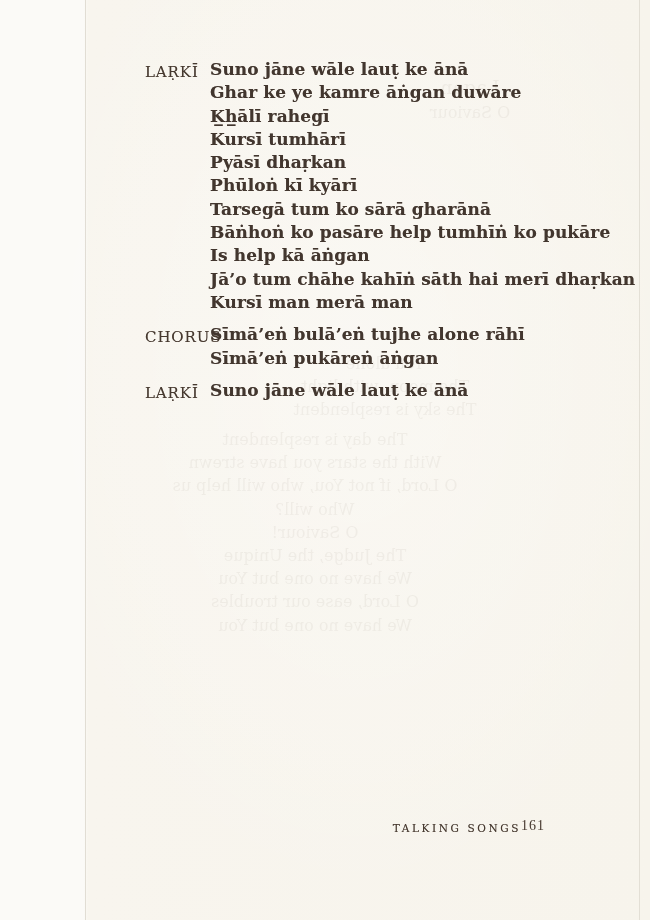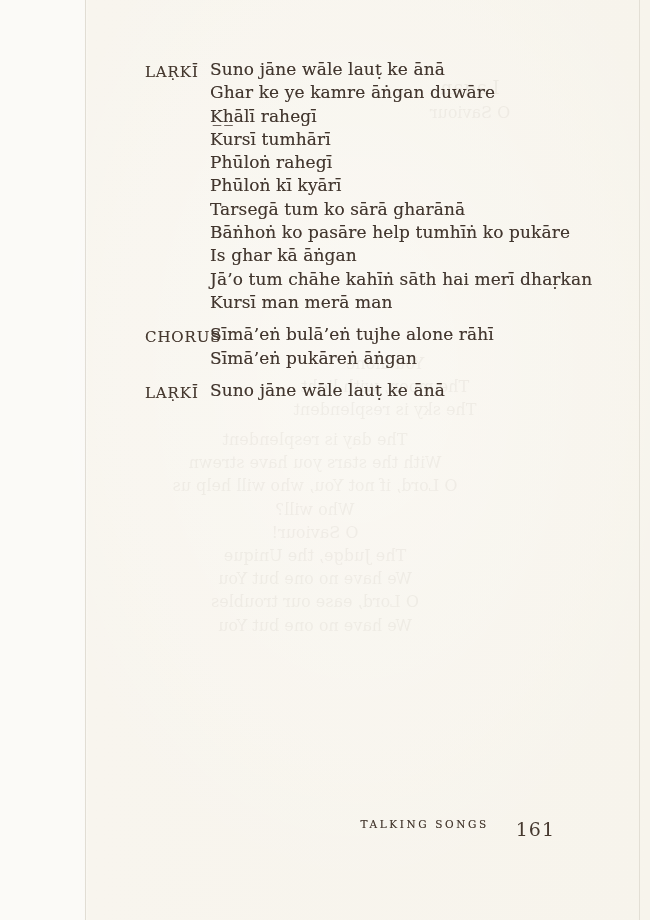--- a/index.html
+++ b/index.html
@@ -27,37 +27,37 @@
     color: #42362e;
     text-shadow: 0 0 0.5px rgba(66,54,46,0.45);
   }
   .stanza { display: flex; align-items: flex-start; }
   .stanza + .stanza { margin-top: 9px; }
   .speaker-col { width: 65px; flex: 0 0 65px; }
   .speaker {
     font-size: 15px; letter-spacing: 0.9px; padding-top: 5px;
     color: #46392f; white-space: nowrap;
   }
-  .lines-col { flex: 1 1 auto; }
+  .lines-col { flex: 1 1 auto; font-weight: bold; }
   .line {
     font-size: 17px; line-height: 23.3px; letter-spacing: 0.1px;
     white-space: nowrap;
   }
 
   
   .footer {
-    position: absolute; top: 818px; right: 95px;
-    display: flex; align-items: flex-start; gap: 27px;
+    position: absolute; top: 818px; right: 105px;
+    display: flex; align-items: flex-end; 
     color: #46392f;
   }
   .running-title {
     font-size: 10.5px; letter-spacing: 2.6px;
     text-shadow: 0 0 0.5px rgba(66,54,46,0.5);
   }
-  .page-number { font-size: 19px; letter-spacing: 1px; }
+  .page-number { font-size: 14px; letter-spacing: 1px; font-family: Liberation Serif, serif; }
 
   
   .ghost {
     position: absolute; color: #5d4c3c; transform: scaleX(-1);
     filter: blur(0.7px); opacity: 0.06; pointer-events: none;
     font-size: 16px; line-height: 23.2px; text-align: center; white-space: nowrap;
   }
   .ghost-top { top: 74px; left: 370px; width: 200px; line-height: 26px; }
   .ghost-top .ghost-line:first-child { font-size: 19px; }
   .ghost-mid { top: 352px; left: 250px; width: 270px; }
@@ -96,25 +96,25 @@
 
     <div class="stanza">
       <div class="speaker-col">
         <div class="speaker">LAṚKĪ</div>
       </div>
       <div class="lines-col">
         <div class="line">Suno jāne wāle lauṭ ke ānā</div>
         <div class="line">Ghar ke ye kamre āṅgan duwāre</div>
         <div class="line">K̲h̲ālī rahegī</div>
         <div class="line">Kursī tumhārī</div>
-        <div class="line">Phūloṅ rahegī</div>
+        <div class="line">Pyāsī dhaṛkan</div>
         <div class="line">Phūloṅ kī kyārī</div>
         <div class="line">Tarsegā tum ko sārā gharānā</div>
         <div class="line">Bāṅhoṅ ko pasāre help tumhīṅ ko pukāre</div>
-        <div class="line">Is ghar kā āṅgan</div>
+        <div class="line">Is help kā āṅgan</div>
         <div class="line">Jā’o tum chāhe kahīṅ sāth hai merī dhaṛkan</div>
         <div class="line">Kursī man merā man</div>
       </div>
     </div>
 
     <div class="stanza">
       <div class="speaker-col">
         <div class="speaker">CHORUS</div>
       </div>
       <div class="lines-col">

